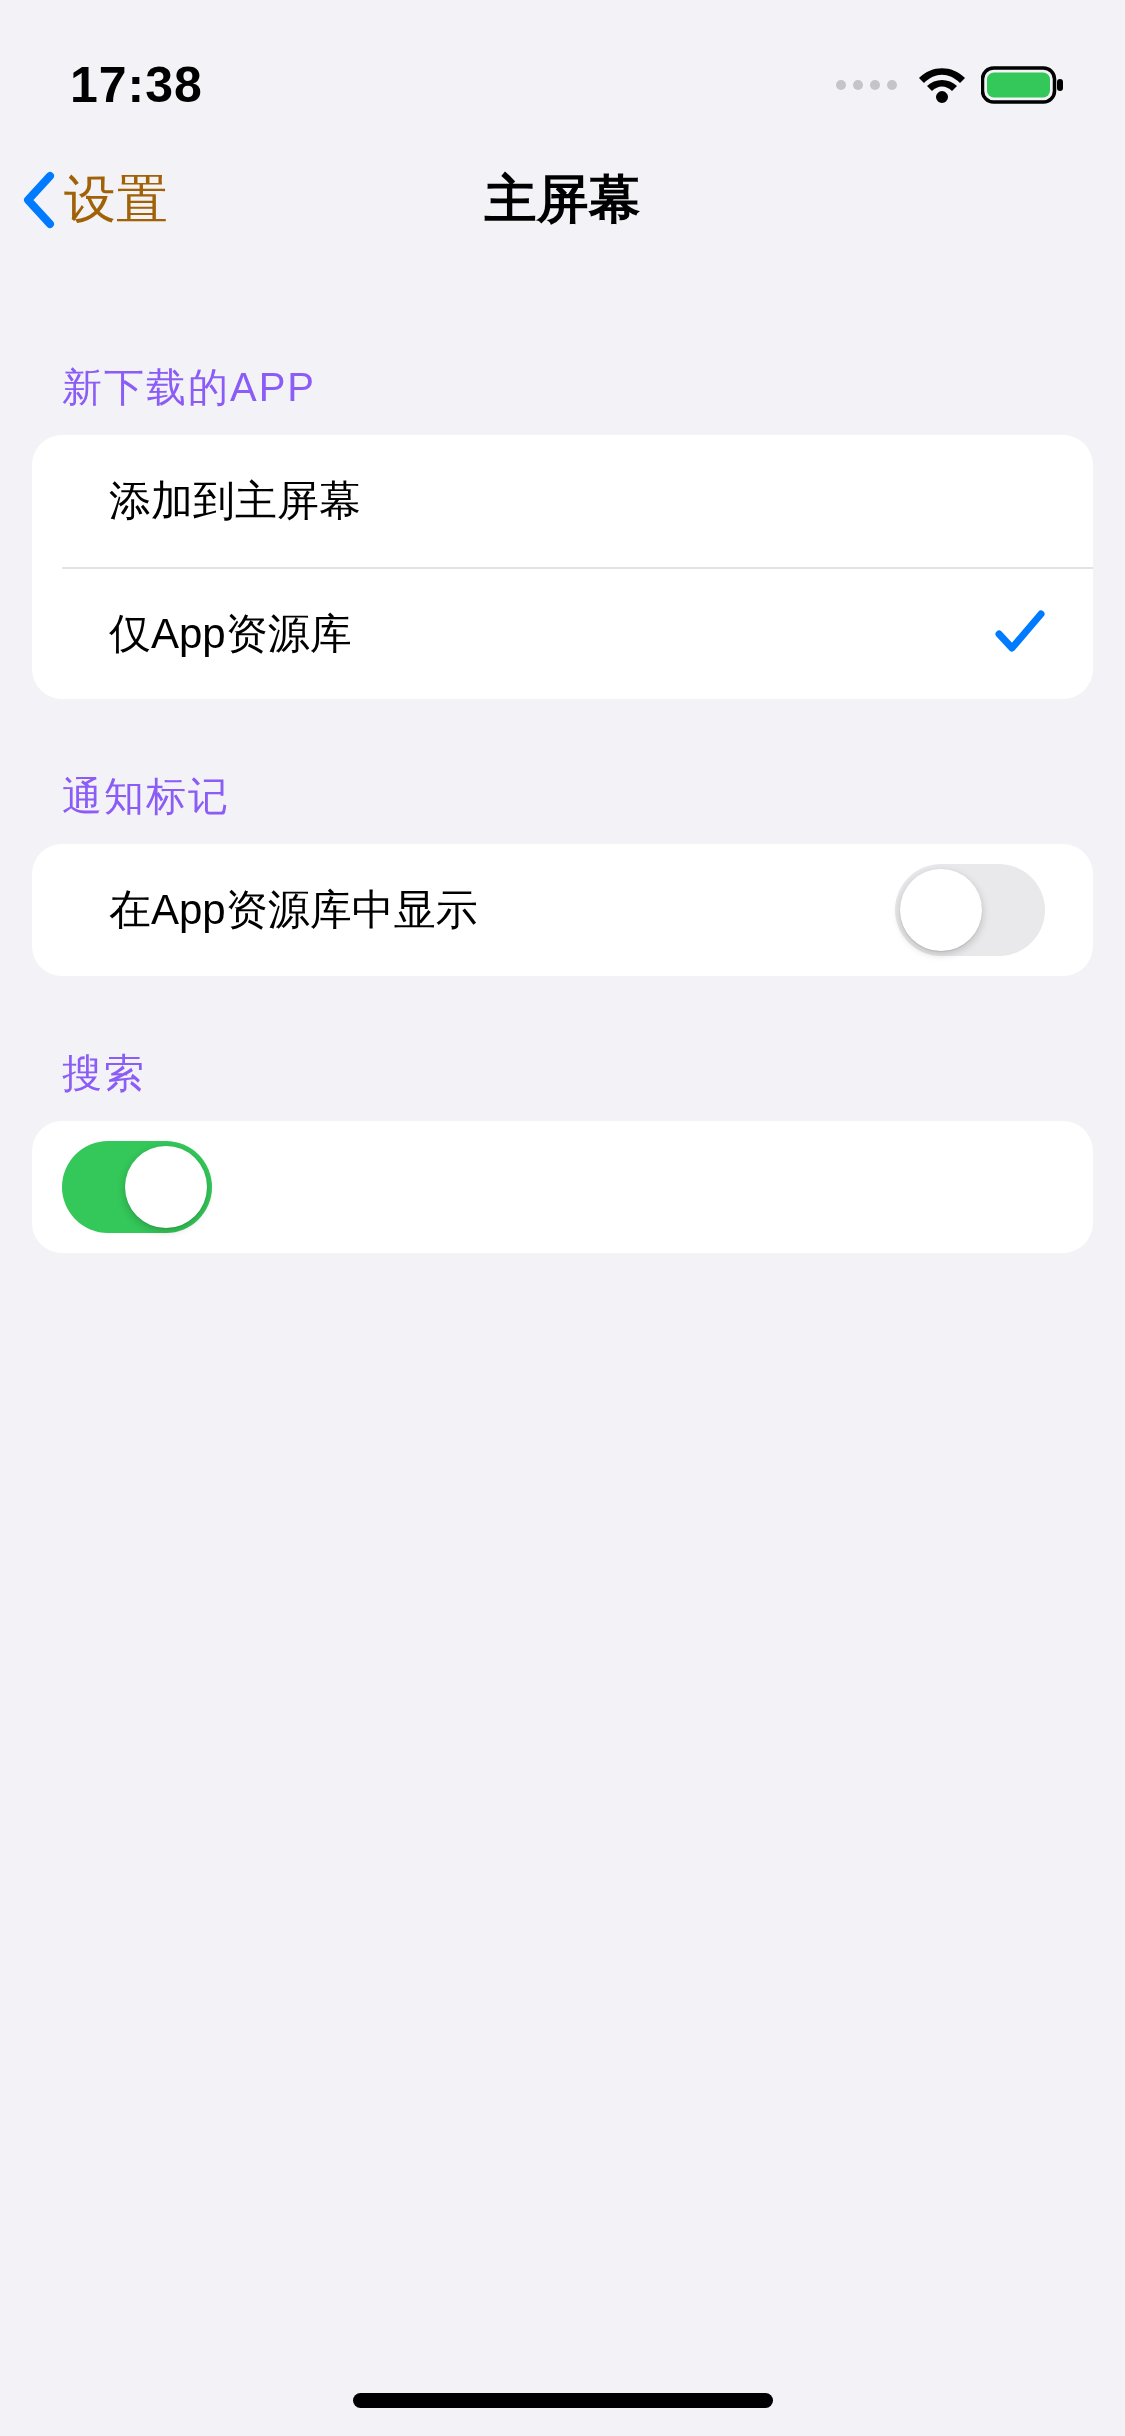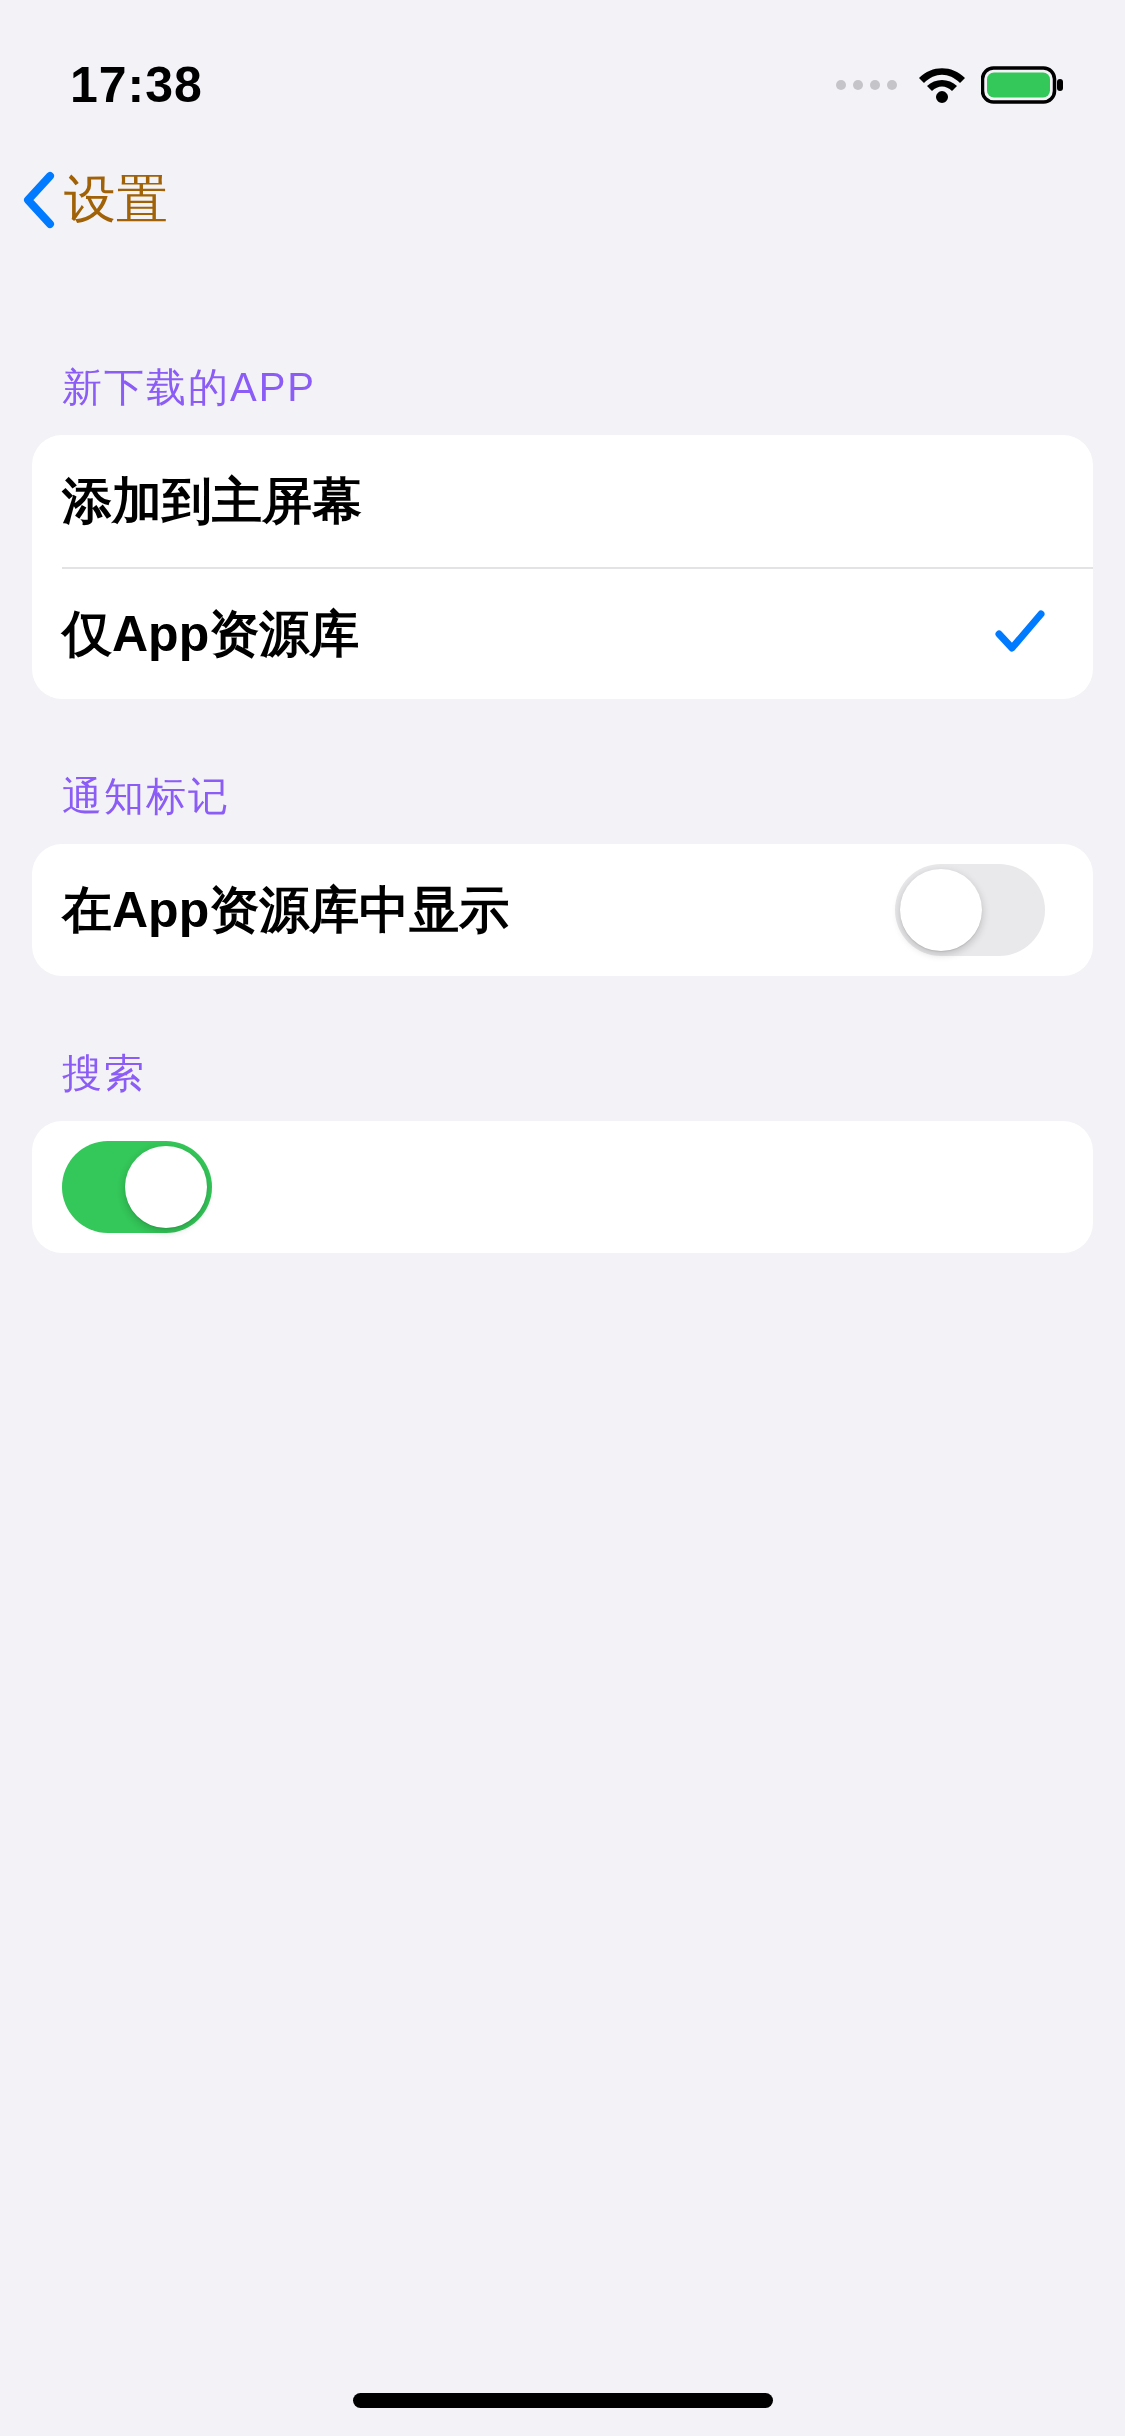--- a/index.html
+++ b/index.html
@@ -88,22 +88,23 @@
     padding: 0 48px 0 30px;
     min-height: 132px;
   }
   .row + .row {
     border-top: 2px solid #e3e3e6;
     margin-left: 30px;
     padding-left: 0;
   }
   .row + .row .row-label { padding-left: 0; }
   .row-label {
-    font-size: 50px;
-    font-weight: 700;
+    font-size: 42px;
+    font-weight: 400;
+    margin-left: 47px;
   }
 
   
   .check { color: #007aff; }
 
   
   .switch {
     width: 150px;
     height: 92px;
     border-radius: 46px;
@@ -160,20 +161,21 @@
   </div>
 </div>
 
 <div class="nav-bar">
   <div class="nav-back">
     <svg width="42" height="60" viewBox="0 0 42 60">
       <polyline points="32,6 10,30 32,54" fill="none" stroke="#007aff" stroke-width="8" stroke-linecap="round" stroke-linejoin="round"></polyline>
     </svg>
     <span>设置</span>
   </div>
+  <div class="nav-title">主屏幕</div>
 </div>
 
 <div class="section-header">新下载的APP</div>
 <div class="group">
   <div class="row">
     <span class="row-label">添加到主屏幕</span>
   </div>
   <div class="row">
     <span class="row-label">仅App资源库</span>
     <span class="check">

